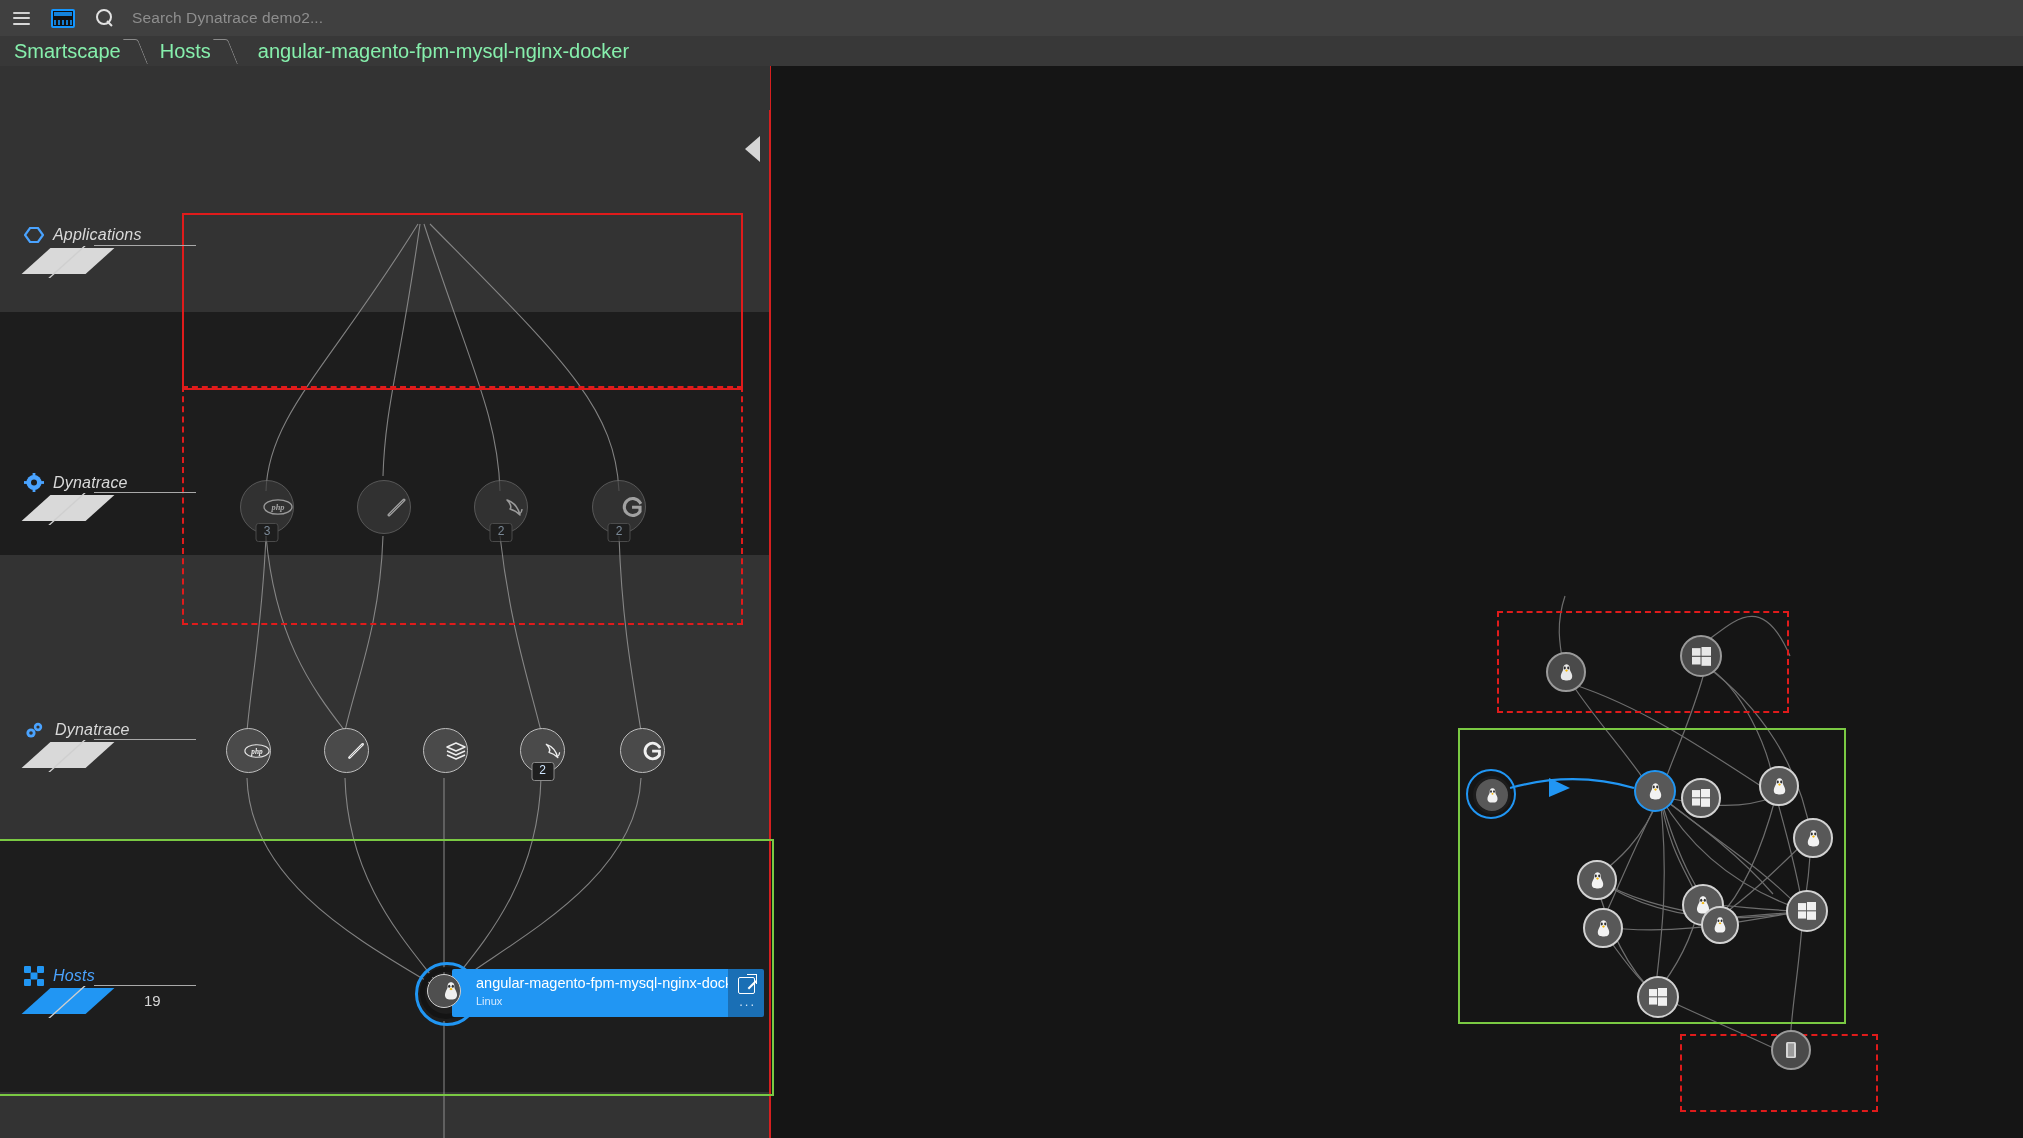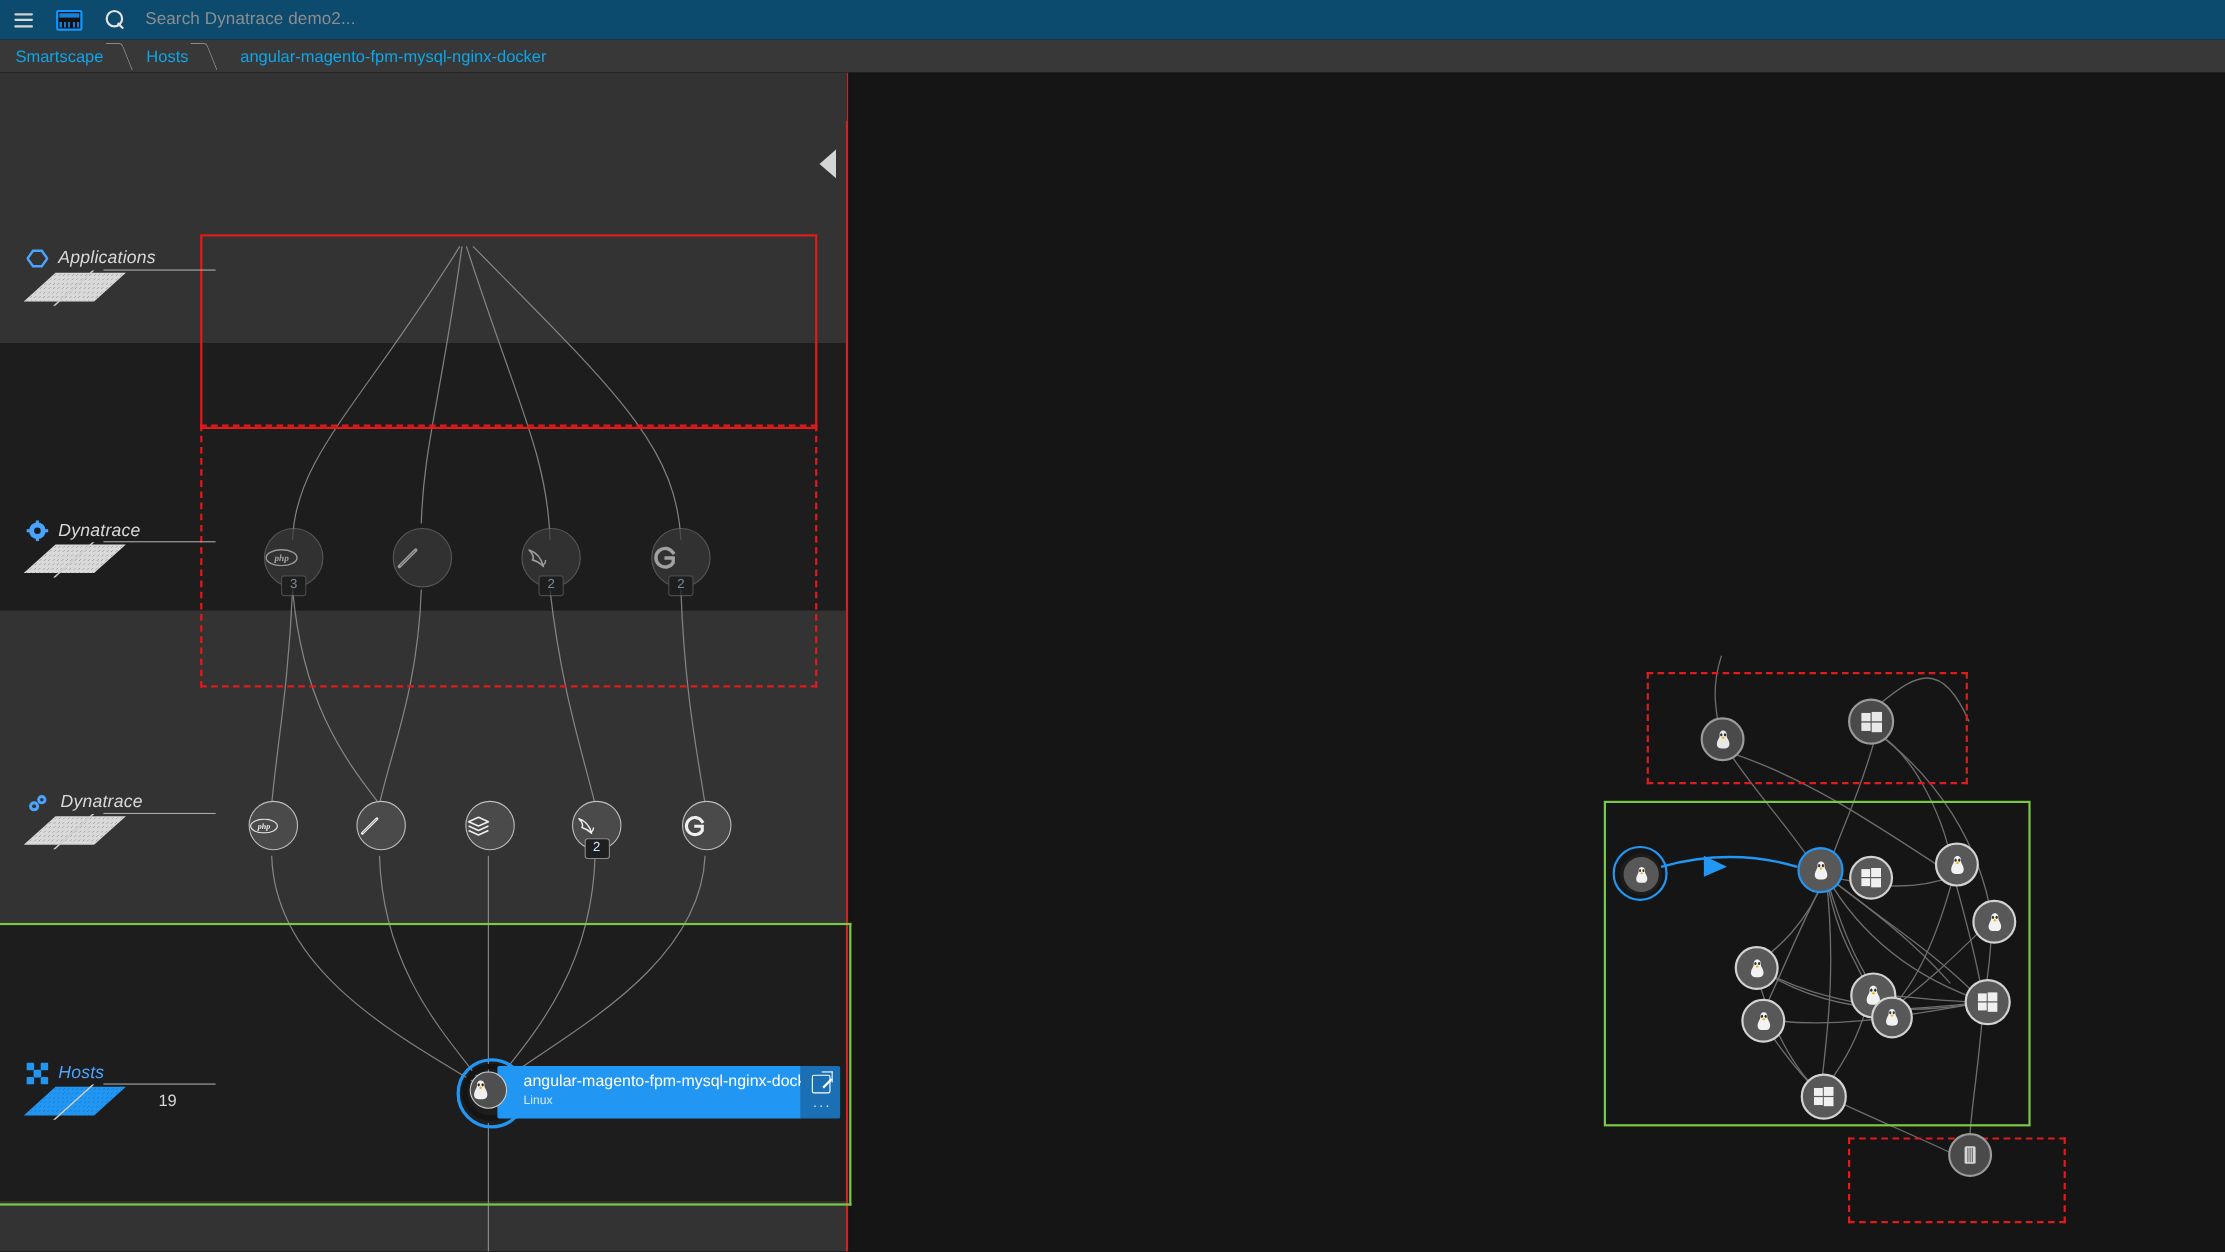--- a/index.html
+++ b/index.html
@@ -7,21 +7,21 @@
     width: 2023px; height: 1138px;
     background: #151515;
     font-family: "Liberation Sans", sans-serif;
     overflow: hidden;
   }
   #app { position: relative; width: 2023px; height: 1138px; background:#151515; }
 
   
   .topbar {
     position:absolute; left:0; top:0; width:2023px; height:36px;
-    background:#0c4a6e; display:flex; align-items:center;
+    background:#404040; display:flex; align-items:center;
   }
   .tb-icon { width:42px; height:36px; display:flex; align-items:center; justify-content:center; cursor:pointer; }
   .hamburger { width:17px; height:13px; display:flex; flex-direction:column; justify-content:space-between; }
   .hamburger i { display:block; height:2px; background:#d8d8d8; border-radius:1px; }
   .hamburger i:nth-child(1){ background:#cfcfcf; }
   .monitor-ic { width:20px; height:15px; border:2px solid #1496ff; border-radius:2px; position:relative; background:#111; }
   .monitor-ic::before{ content:""; position:absolute; left:1px; top:1px; right:1px; height:4px; background:#1496ff; opacity:.85;}
   .monitor-ic::after{ content:""; position:absolute; left:1px; bottom:1px; right:1px; height:5px;
      background:repeating-linear-gradient(90deg,#1496ff 0 2px, transparent 2px 4px); opacity:.8;}
   .search-ic { position:relative; width:18px; height:18px; }
@@ -29,21 +29,21 @@
   .search-ic .handle { position:absolute; left:11px; top:11px; width:7px; height:2px; background:#e2e2e2; transform:rotate(45deg); transform-origin:left center;}
   .search-input {
     flex:1; background:transparent; border:0; outline:none; color:#9a9a9a;
     font-size:15.5px; font-family:"Liberation Sans", sans-serif; padding-left:6px; letter-spacing:.1px;
   }
   .search-input::placeholder{ color:#8e8e8e; }
 
   
   .breadcrumb {
     position:absolute; left:0; top:36px; width:2023px; height:30px;
-    background:#383838; display:flex; align-items:center; color:#0ea5e9; font-size:15px;
+    background:#383838; display:flex; align-items:center; color:#86efac; font-size:20px;
   }
   .crumb { padding:0 3px 0 14px; white-space:nowrap; cursor:pointer; }
   .crumb.last { cursor:default; padding-left:22px; }
   .crumb-sep { width:22px; height:30px; position:relative; flex:0 0 22px; }
   .crumb-sep::before{
     content:""; position:absolute; left:4px; top:3px; width:14px; height:24px;
     border-right:1.5px solid #8a8a8a; border-top:1.5px solid #8a8a8a;
     transform:skewX(22deg); border-radius:0 3px 0 0;
   }
 
@@ -78,21 +78,21 @@
   
   .hbox { position:absolute; z-index:3; pointer-events:none; }
   .hbox.solid-red  { border:2px solid #e01b1b; }
   .hbox.dash-red   { border:2px dashed #e01b1b; }
   .hbox.solid-green{ border:2px solid #7ac943; }
 
   
   .node {
     position:absolute; border-radius:50%;
     background:#4a4a4a; border:1.5px solid #bdbdbd;
-    display:flex; align-items:center; justify-content:flex-start; z-index:8; cursor:pointer;
+    display:flex; align-items:center; justify-content:flex-end; z-index:8; cursor:pointer;
   }
   .node.faded { background:#3a3a3a; border-color:#6e6e6e; opacity:.72; }
   .badge {
     position:absolute; bottom:-9px; left:50%; transform:translateX(-50%);
     min-width:15px; height:17px; padding:0 3px;
     background:#1f1f1f; border:1px solid #8b8b8b; border-radius:3px;
     color:#cfe6ff; font-size:12px; line-height:15px; text-align:center; z-index:9;
   }
   .badge.faded { color:#9fb3c6; border-color:#5d5d5d; }
 

